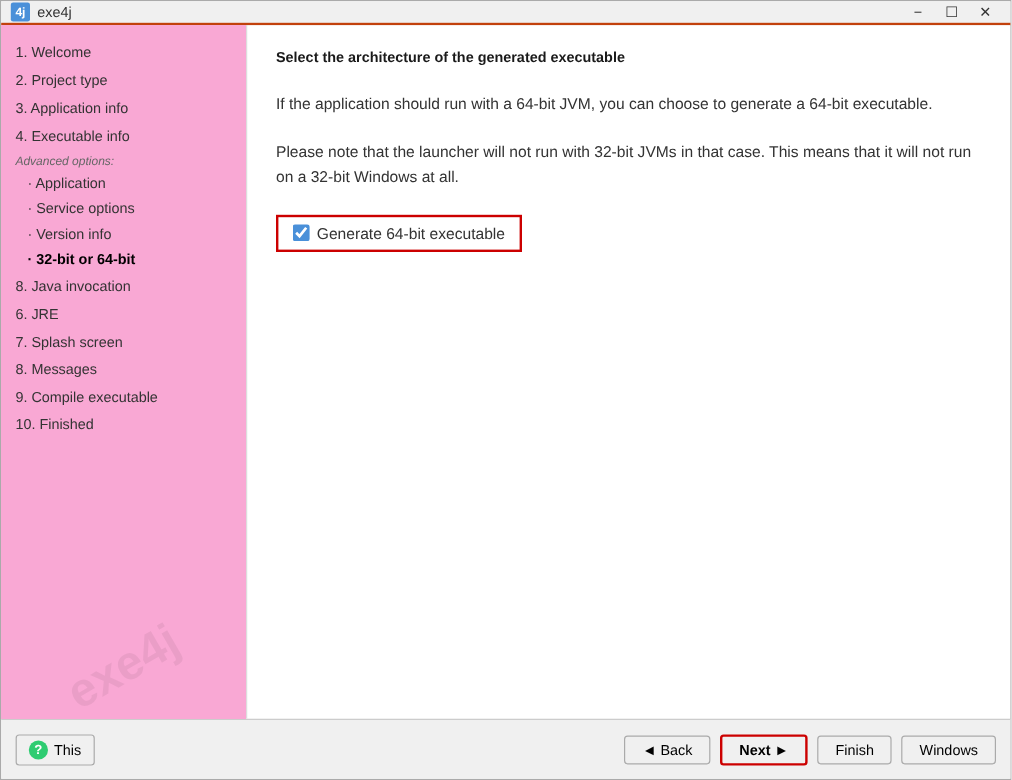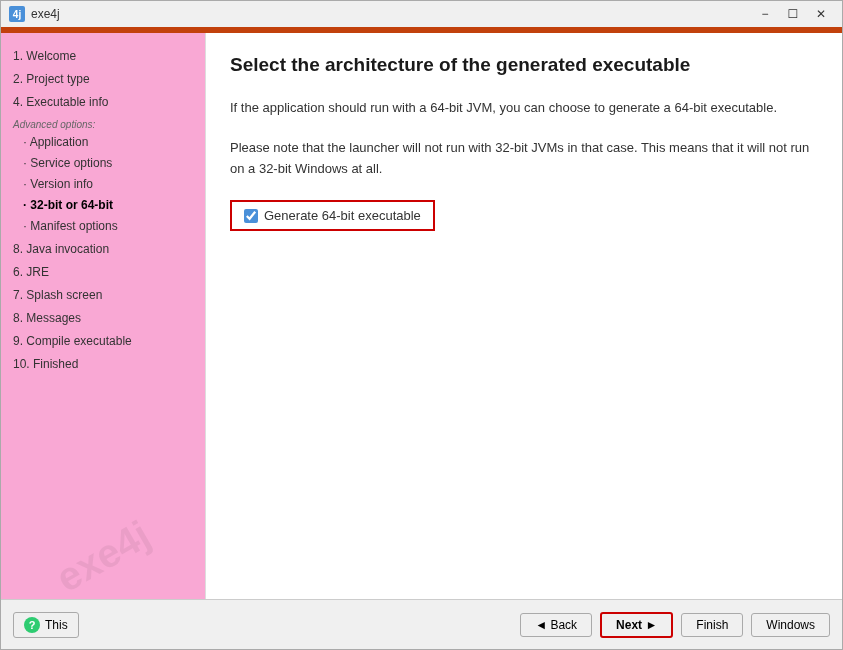--- a/index.html
+++ b/index.html
@@ -14,25 +14,25 @@
     .window {
       width: 843px;
       height: 650px;
       background: #f9f9f9;
       border: 1px solid #aaa;
       display: flex;
       flex-direction: column;
     }
     .title-bar {
       background: #f0f0f0;
-      height: 32px;
+      height: 20px;
       display: flex;
       align-items: center;
       padding: 0 8px;
-      border-bottom: 6px solid #c2410c;
+      border-bottom: 2px solid #c2410c;
       user-select: none;
     }
     .title-bar-icon {
       width: 16px;
       height: 16px;
       margin-right: 6px;
       background: #4a90d9;
       border-radius: 2px;
       display: flex;
       align-items: center;
@@ -111,21 +111,21 @@
       font-weight: bold;
       color: #000;
     }
     .main-panel {
       flex: 1;
       padding: 20px 24px;
       overflow-y: auto;
       background: #fff;
     }
     .main-title {
-      font-size: 19px;
+      font-size: 12px;
       font-weight: bold;
       color: #1a1a1a;
       margin-bottom: 16px;
       line-height: 1.3;
     }
     .main-desc {
       font-size: 13px;
       color: #333;
       line-height: 1.6;
       margin-bottom: 12px;
@@ -215,27 +215,27 @@
       <button class="title-btn">☐</button>
       <button class="title-btn close">✕</button>
     </div>
   </div>
 
   <div class="content-area">
 
     <div class="sidebar">
       <div class="nav-item">1. Welcome</div>
         <div class="nav-item">2. Project type</div>
+        <div class="nav-item">3. Application info</div>
         <div class="nav-item">4. Executable info</div>
         <div class="nav-section-label">Advanced options:</div>
         <div class="nav-sub">· Application</div>
         <div class="nav-sub">· Service options</div>
         <div class="nav-sub">· Version info</div>
         <div class="nav-sub active">· 32-bit or 64-bit</div>
-        <div class="nav-sub">· Manifest options</div>
         <div class="nav-item">8. Java invocation</div>
         <div class="nav-item">6. JRE</div>
         <div class="nav-item">7. Splash screen</div>
         <div class="nav-item">8. Messages</div>
         <div class="nav-item">9. Compile executable</div>
         <div class="nav-item">10. Finished</div>
         <div class="sidebar-watermark">exe4j</div>
     </div>
 
     <div class="main-panel">

